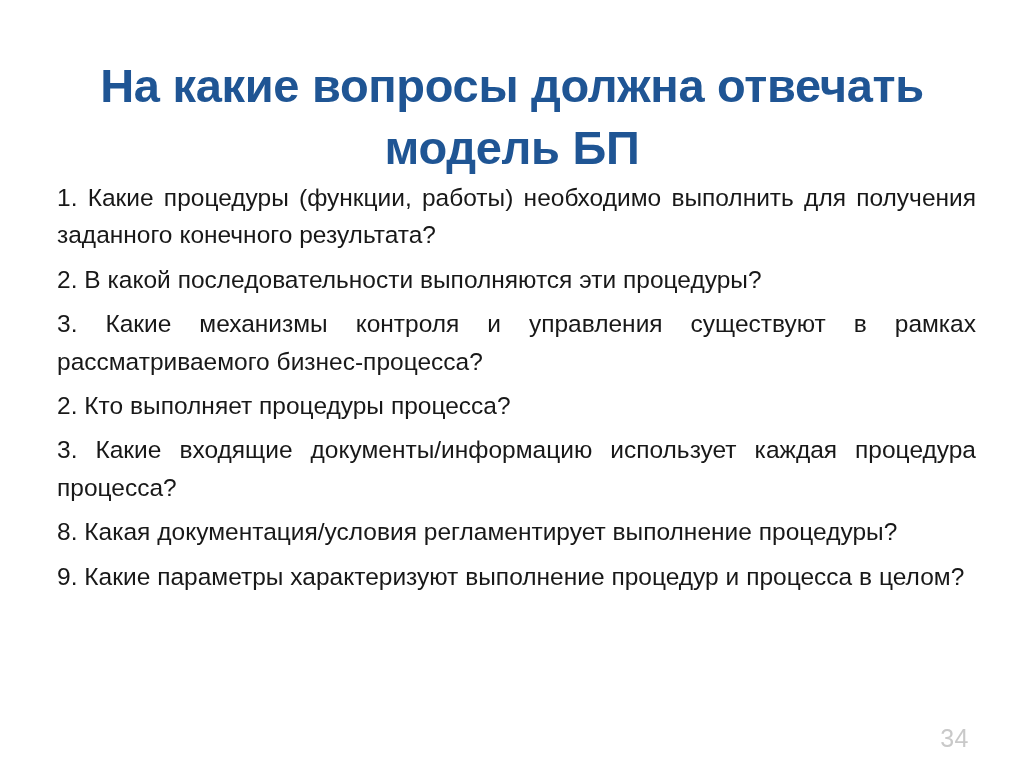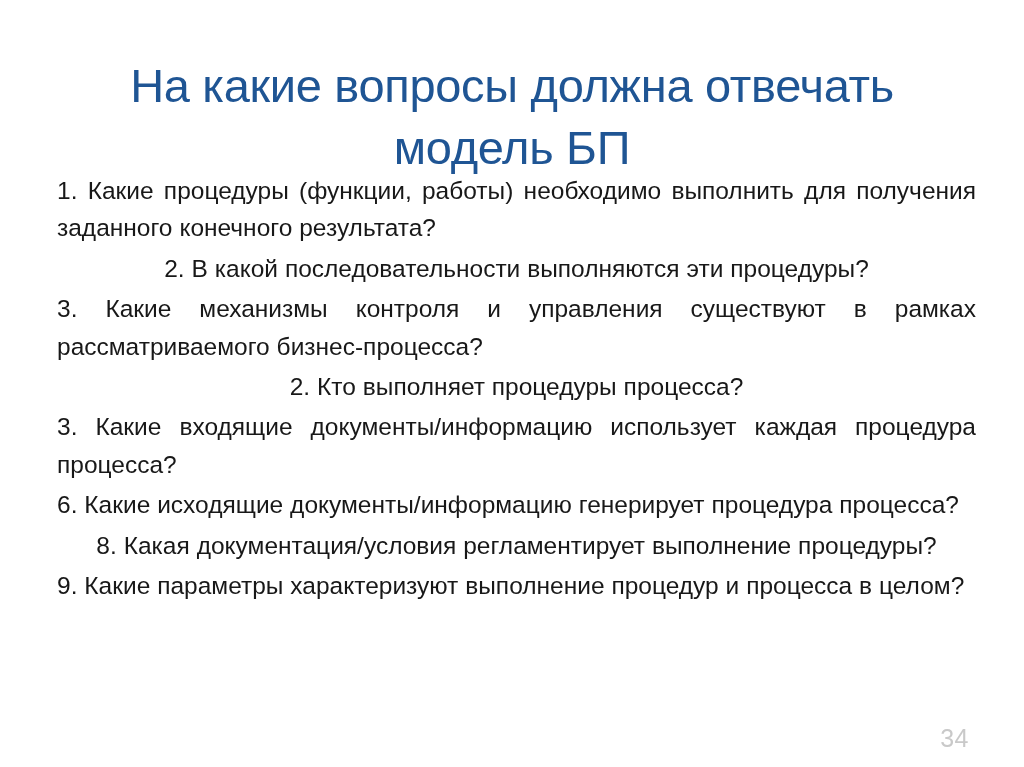--- a/index.html
+++ b/index.html
@@ -24,49 +24,49 @@
   }
 
   
   .slide-title {
     position: absolute;
     left: 60px;
     top: 24px;
     width: 904px;
     text-align: center;
     color: #1f5594;
-    font-weight: normal;
+    font-weight: bold;
     font-size: 47px;
     line-height: 62px;
     letter-spacing: -0.3px;
     white-space: pre-line;
   }
 
   
   .body-area {
     position: absolute;
     left: 57px;
     top: 172px;
     width: 919px;
   }
 
   .q-item {
     color: #181818;
     font-size: 24.5px;
     line-height: 37.4px;
     text-align: justify;
     text-justify: inter-word;
-    margin: 0 0 3px 0;
+    margin: 7px 0 3px 0;
     white-space: pre-wrap;
     word-spacing: 0.1px;
   }
 
   
   .q-item.single {
-    text-align: center;
+    text-align: left;
   }
 
   
   .page-number {
     position: absolute;
     right: 55px;
     bottom: 18px;
     color: #c9c9c9;
     font-size: 25px;
     line-height: 22px;
@@ -86,21 +86,20 @@
     <p class="q-item">1. Какие процедуры (функции, работы) необходимо выполнить для получения заданного конечного результата?</p>
 
     <p class="q-item single">2. В какой последовательности выполняются эти процедуры?</p>
 
     <p class="q-item">3. Какие механизмы контроля и управления существуют в рамках рассматриваемого бизнес-процесса?</p>
 
     <p class="q-item single">2. Кто выполняет процедуры процесса?</p>
 
     <p class="q-item">3. Какие входящие документы/информацию использует каждая процедура процесса?</p>
 
-    <p class="q-item">6. Какие исходящие документы/информацию генерирует процедура процесса?</p>
 
 
     <p class="q-item single">8. Какая документация/условия регламентирует выполнение процедуры?</p>
 
     <p class="q-item">9. Какие параметры характеризуют выполнение процедур и процесса в целом?</p>
 
   </div>
 
   <div class="page-number">34</div>
 

